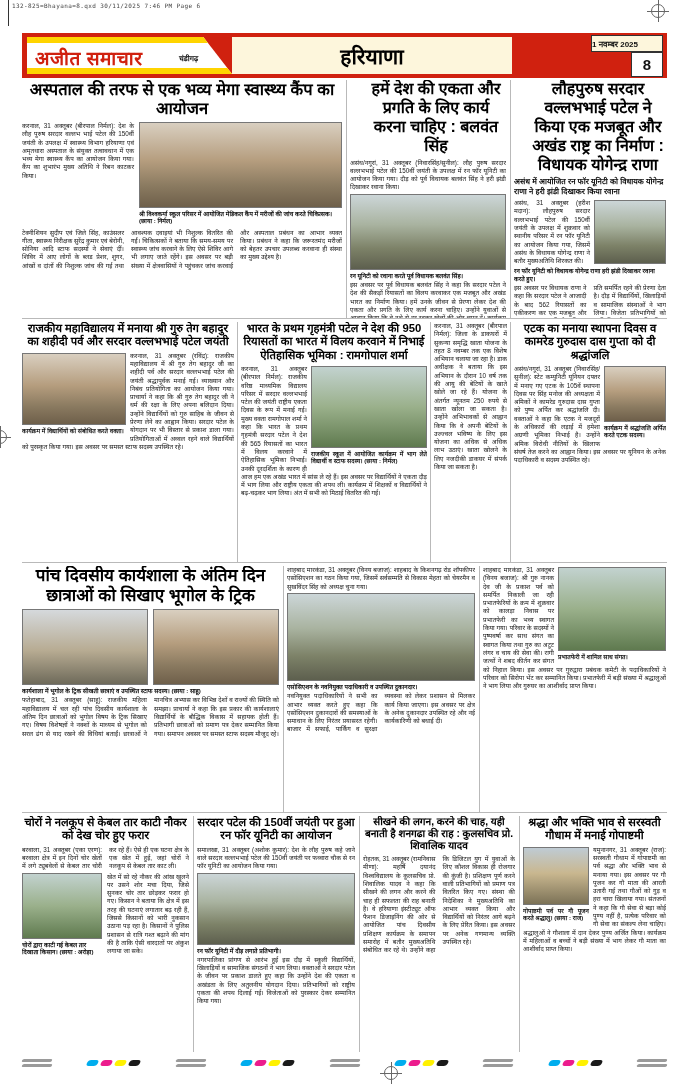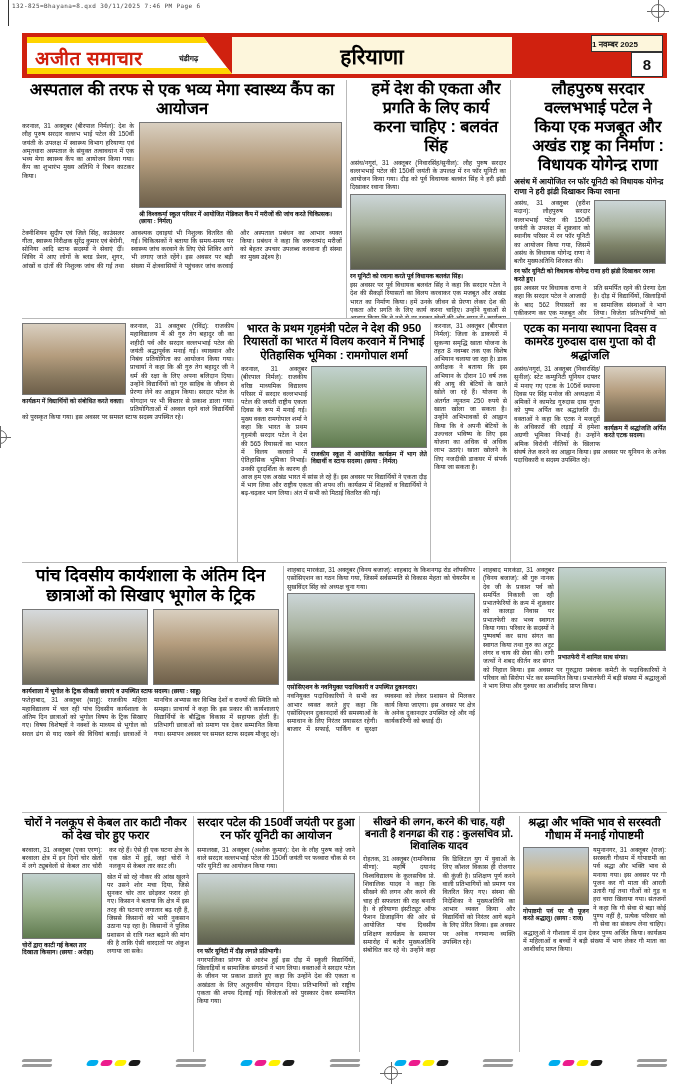--- a/index.html
+++ b/index.html
@@ -127,20 +127,21 @@
   <div class="sub">असंध में आयोजित रन फॉर यूनिटी को विधायक योगेन्द्र राणा ने हरी झंडी दिखाकर किया रवाना</div>
   <div class="body">
     <span class="photo ph-b fr" style="display:block;width:72px;height:64px"></span>
     <span>असंध, 31 अक्तूबर (हरीश मदान): लौहपुरुष सरदार वल्लभभाई पटेल की 150वीं जयंती के उपलक्ष में शुक्रवार को स्थानीय परिसर में रन फॉर यूनिटी का आयोजन किया गया, जिसमें असंध के विधायक योगेन्द्र राणा ने बतौर मुख्यअतिथि शिरकत की।</span>
   </div>
   <div class="cap">रन फॉर यूनिटी को विधायक योगेन्द्र राणा हरी झंडी दिखाकर रवाना करते हुए।</div>
   <div class="body cols2">इस अवसर पर विधायक राणा ने कहा कि सरदार पटेल ने आजादी के बाद 562 रियासतों का एकीकरण कर एक मजबूत और अखंड राष्ट्र का निर्माण किया। राष्ट्रीय एकता दिवस हमें देश की एकता, अखंडता और सुरक्षा के प्रति समर्पित रहने की प्रेरणा देता है। दौड़ में विद्यार्थियों, खिलाड़ियों व सामाजिक संस्थाओं ने भाग लिया। विजेता प्रतिभागियों को स्मृति चिन्ह देकर सम्मानित किया गया। इस मौके पर अनेक गणमान्य व्यक्ति उपस्थित रहे।</div>
 </div>
 
 <div class="art" style="left:22px;top:322px;width:212px;height:240px">
+  <h2 class="hl hl-md2">राजकीय महाविद्यालय में मनाया श्री गुरु तेग बहादुर का शहीदी पर्व और सरदार वल्लभभाई पटेल जयंती</h2>
   <div class="body">
     <span class="fl" style="display:block;width:104px">
       <span class="photo ph-a" style="display:block;height:72px"></span>
       <span class="cap" style="display:block">कार्यक्रम में विद्यार्थियों को संबोधित करते वक्ता।</span>
     </span>
     <span>करनाल, 31 अक्तूबर (रविंद्र): राजकीय महाविद्यालय में श्री गुरु तेग बहादुर जी का शहीदी पर्व और सरदार वल्लभभाई पटेल की जयंती श्रद्धापूर्वक मनाई गई। व्याख्यान और निबंध प्रतियोगिता का आयोजन किया गया। प्राचार्या ने कहा कि श्री गुरु तेग बहादुर जी ने धर्म की रक्षा के लिए अपना बलिदान दिया। उन्होंने विद्यार्थियों को गुरु साहिब के जीवन से प्रेरणा लेने का आह्वान किया। सरदार पटेल के योगदान पर भी विस्तार से प्रकाश डाला गया। प्रतियोगिताओं में अव्वल रहने वाले विद्यार्थियों को पुरस्कृत किया गया। इस अवसर पर समस्त स्टाफ सदस्य उपस्थित रहे।</span>
   </div>
 </div>
 
 <div class="art" style="left:241px;top:322px;width:186px;height:240px">

